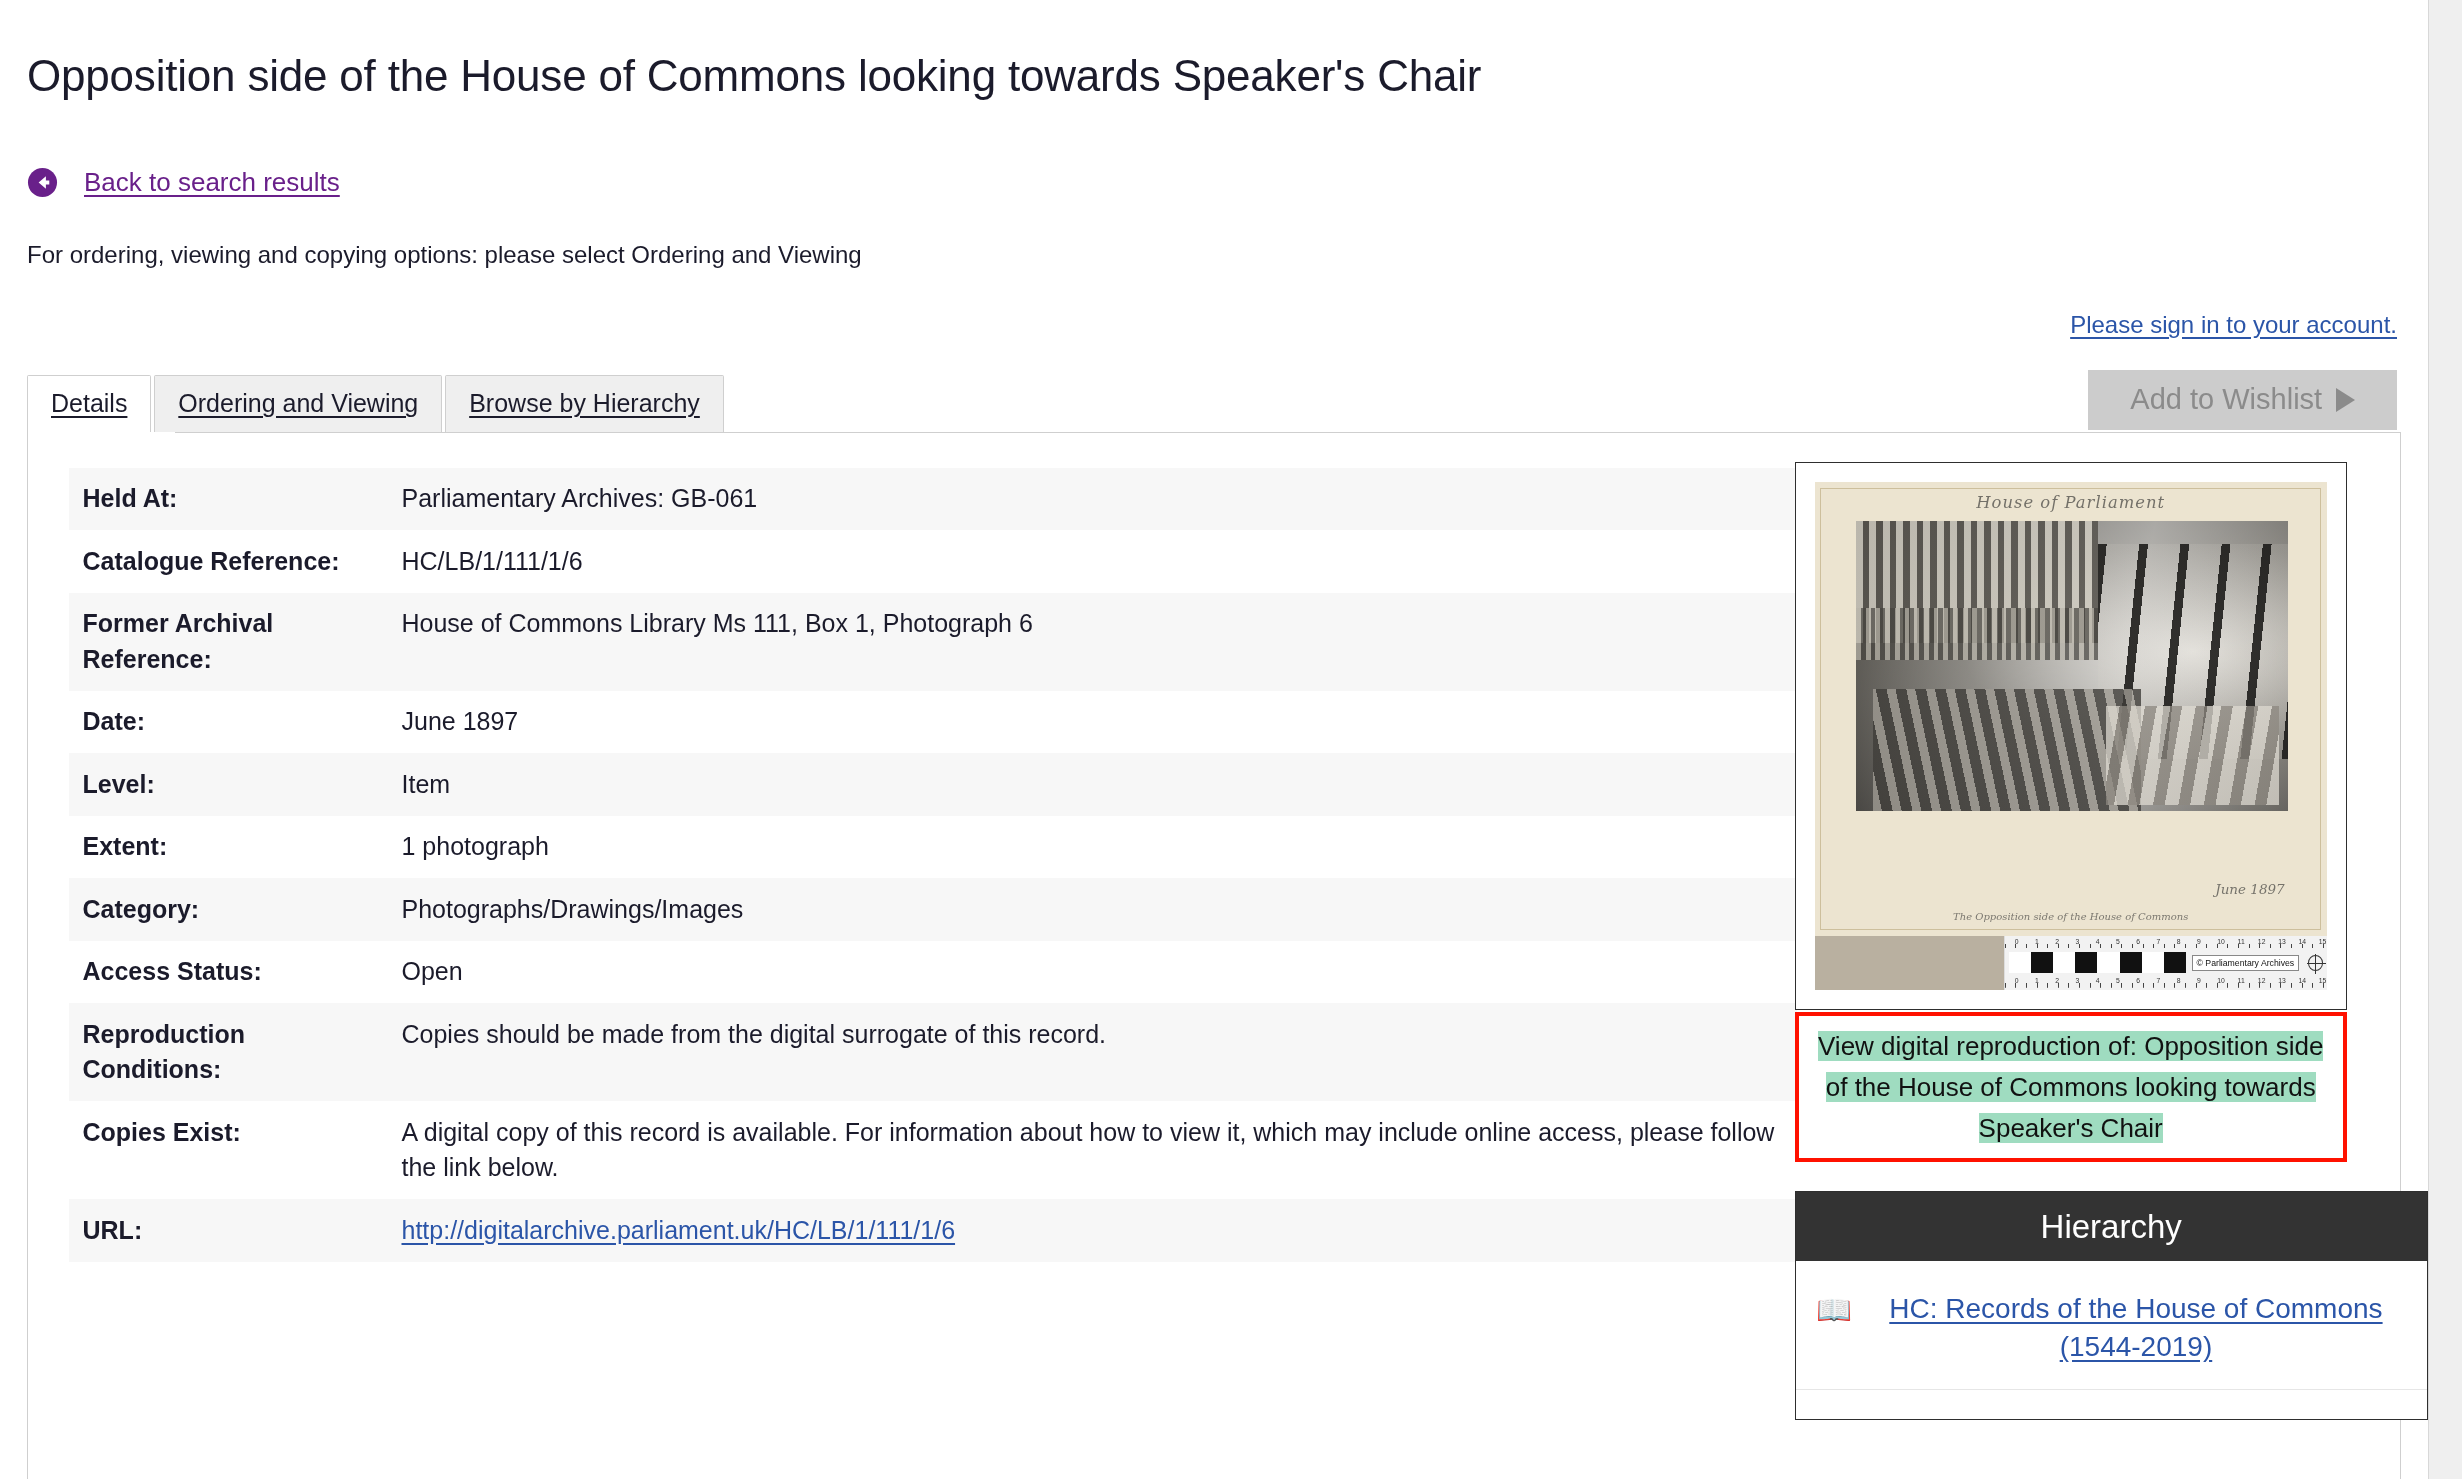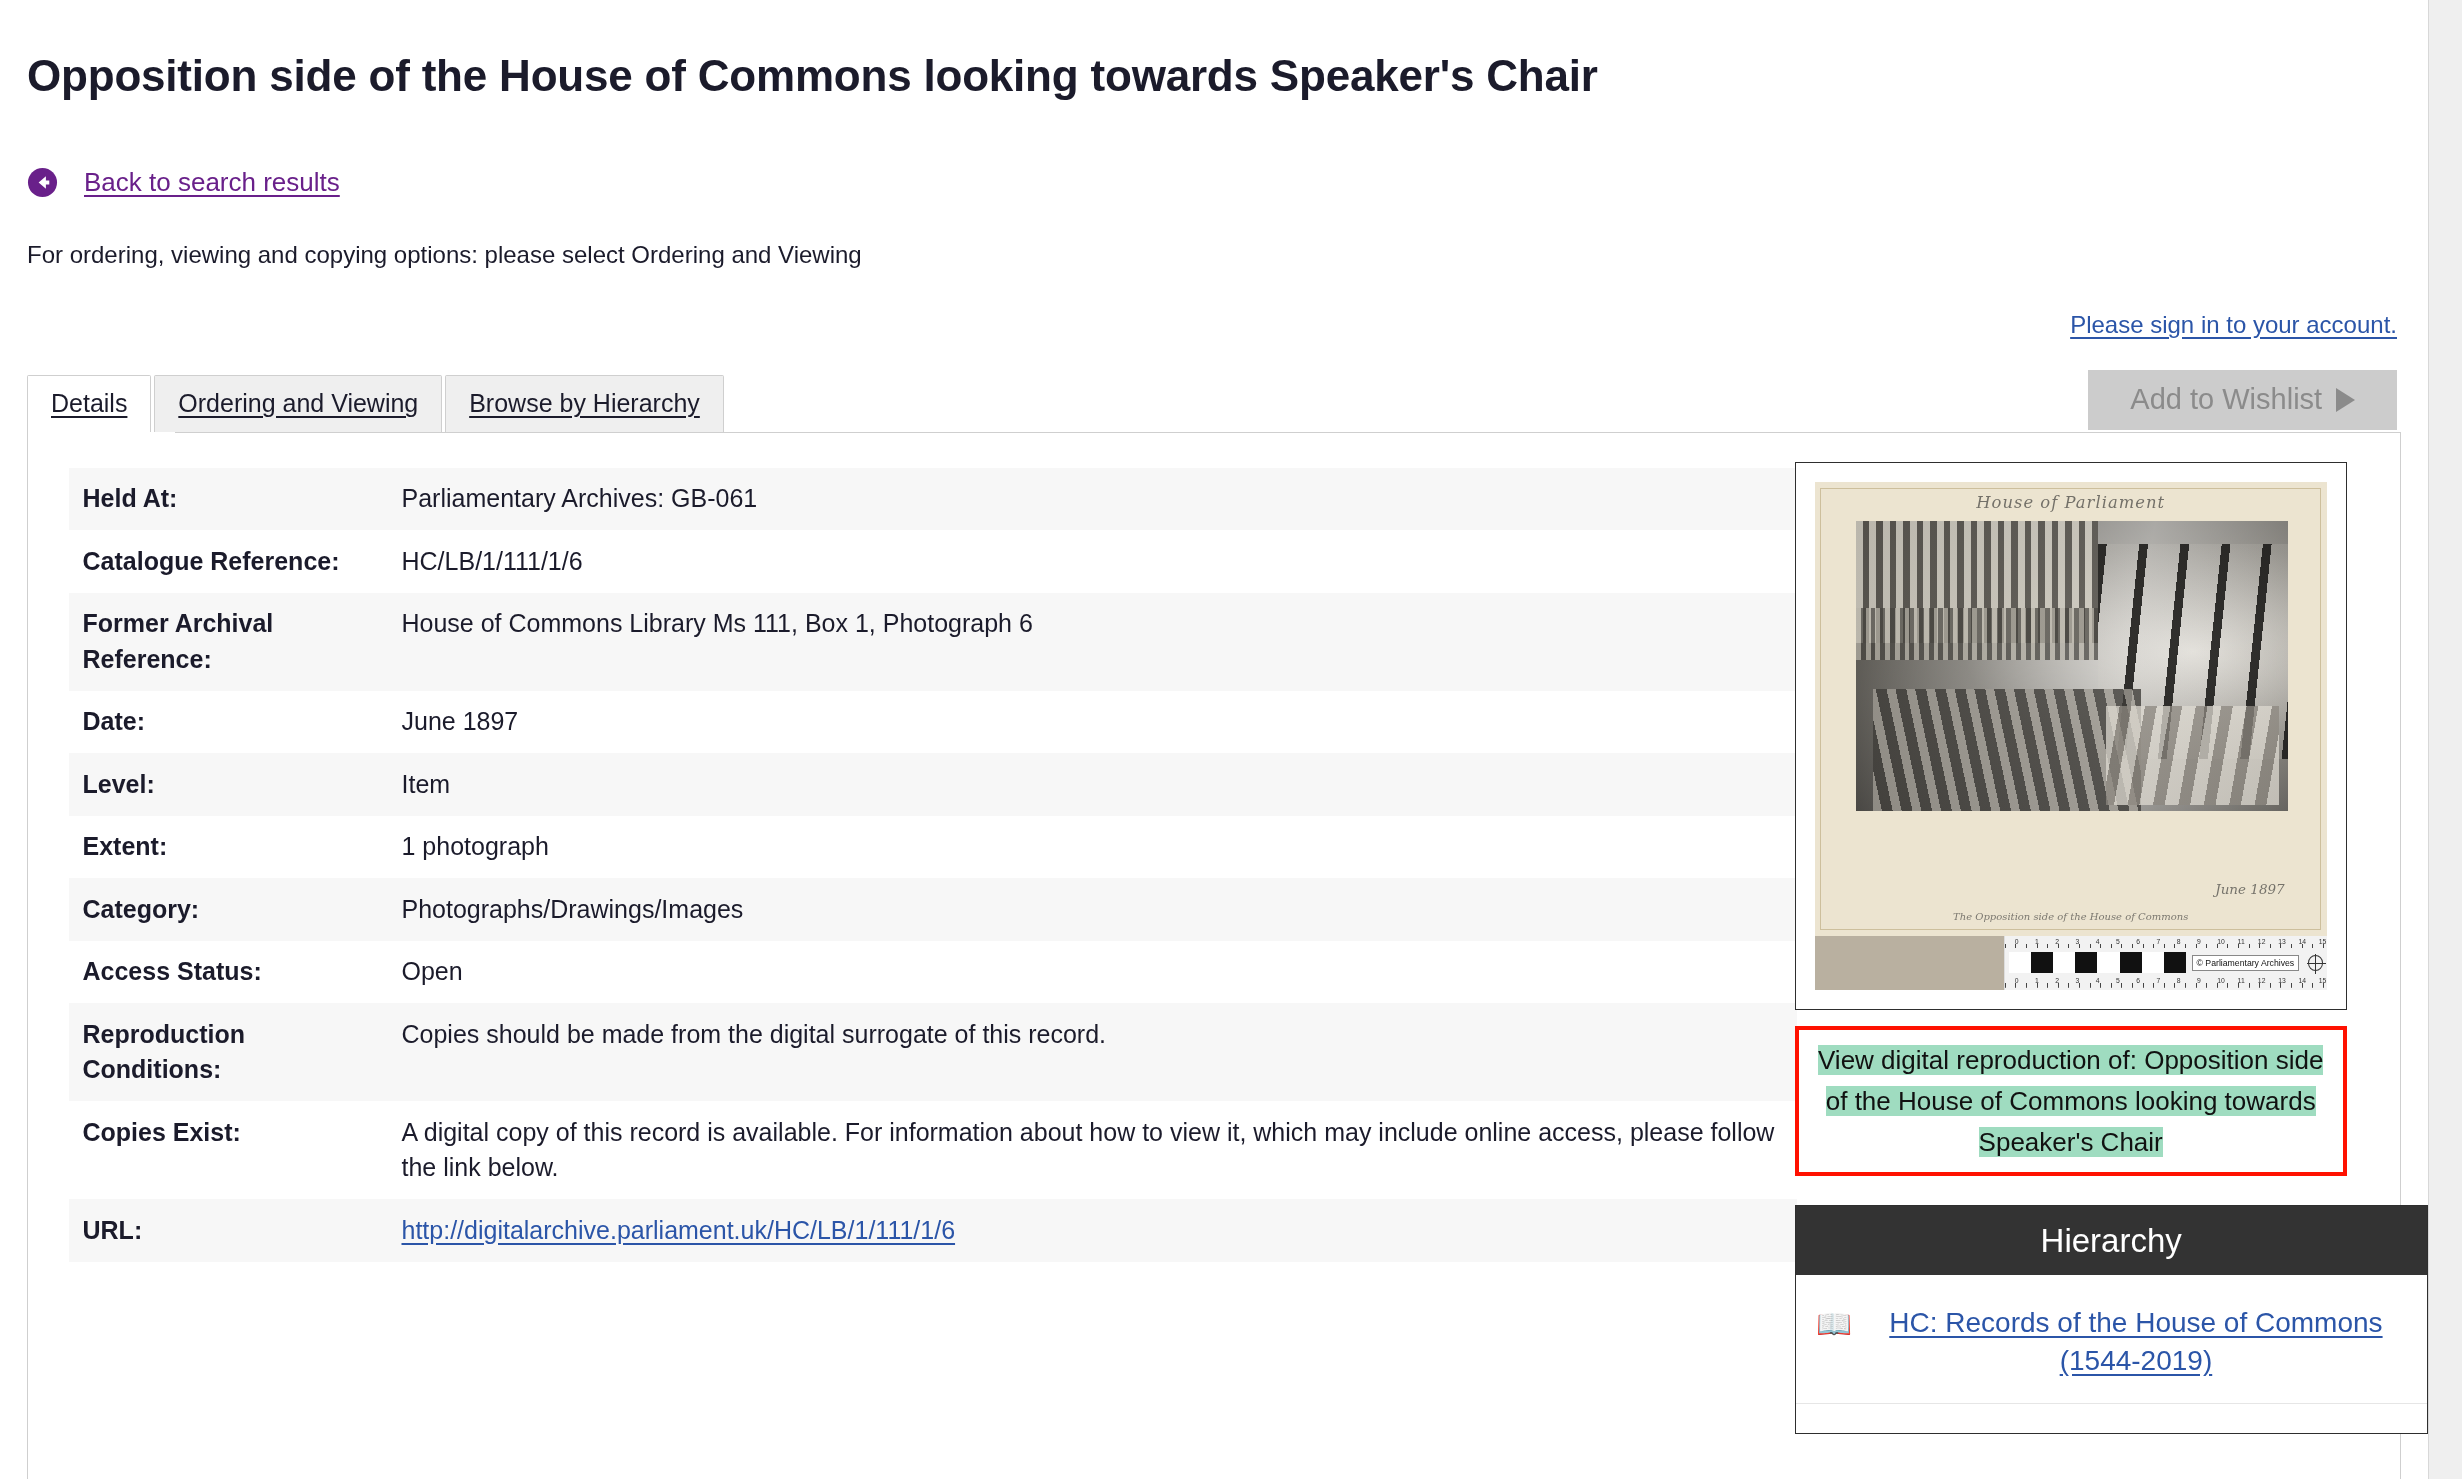--- a/index.html
+++ b/index.html
@@ -12,21 +12,21 @@
     overflow:hidden;
   }
   .page {
     position:absolute; left:0; top:0;
     width:2429px; height:1479px;
     background:#ffffff;
     border-right:1px solid #d8d8d8;
   }
   
   .page-title {
-    font-size:44px; font-weight:700; color:#1b1b2b;
+    font-size:44px; font-weight:400; color:#1b1b2b;
     padding:21px 0 0 27px; line-height:1.18; letter-spacing:-0.2px;
   }
   .back-row { display:flex; align-items:center; gap:26px; padding:35px 0 0 27px; }
   .back-icon { width:31px; height:31px; flex:0 0 31px; }
   .back-link {
     font-size:26px; color:#69208a; text-decoration:underline;
     text-underline-offset:3.9px; cursor:pointer;
   }
   .note-line { font-size:24px; padding:43px 0 0 27px; color:#1b1b2b; }
   .signin-row { text-align:right; padding:42px 31px 0 0; }
@@ -138,21 +138,21 @@
   .copyr {
     font-size:8.7px; border:1px solid #888; padding:1.9px 3.9px; color:#111;
     background:#fff; white-space:nowrap; font-family:"Liberation Sans", sans-serif;
   }
   .target { width:15.4px;height:15.4px;border-radius:50%;border:1px solid #333;position:relative;margin-left:2.9px;}
   .target::before,.target::after{content:"";position:absolute;background:#333;}
   .target::before{left:50%;top:-1.9px;width:1px;height:19.3px;}
   .target::after{top:50%;left:-1.9px;height:1px;width:19.3px;}
   
   .caption-box {
-    border:4.8px solid #ff1100; background:#fff; margin-top:16px;
+    border:4.8px solid #ff1100; background:#fff; margin-top:2px;
     padding:9.7px 11.6px; width:552px; text-align:center;
   }
   .caption-box span {
     background:#9fdcc0; font-size:26px; line-height:1.58; color:#111;
     box-decoration-break:clone; -webkit-box-decoration-break:clone; cursor:pointer;
   }
   
   .hier-panel { border:1.9px solid #2e2e2e; margin-top:29px; width:633px; background:#fff; }
   .hier-head {
     background:#333333; color:#fff; font-size:33px; text-align:center;

